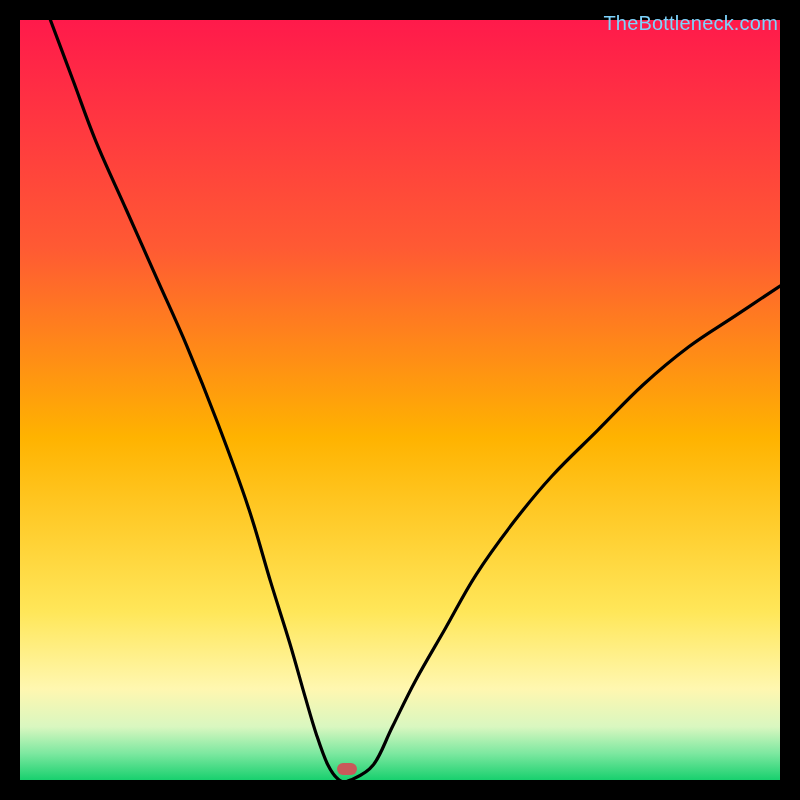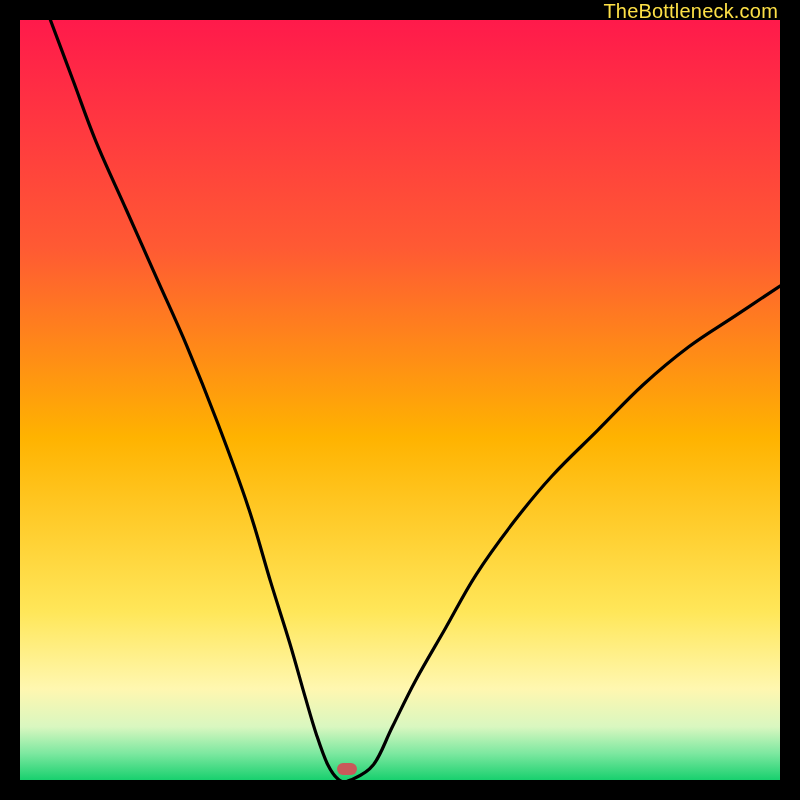--- a/index.html
+++ b/index.html
@@ -21,23 +21,23 @@
   }
   .plot-area {
     position: absolute;
     left: 20px;
     top: 20px;
     width: 760px;
     height: 760px;
   }
   .watermark {
     position: absolute;
-    top: 0px;
+    top: 12px;
     right: 22px;
-    color: #fde047;
+    color: #7dd3fc;
     font-size: 20px;
     font-weight: 500;
     letter-spacing: 0.2px;
     user-select: none;
     z-index: 5;
   }
   .marker {
     position: absolute;
     width: 20px;
     height: 12px;

